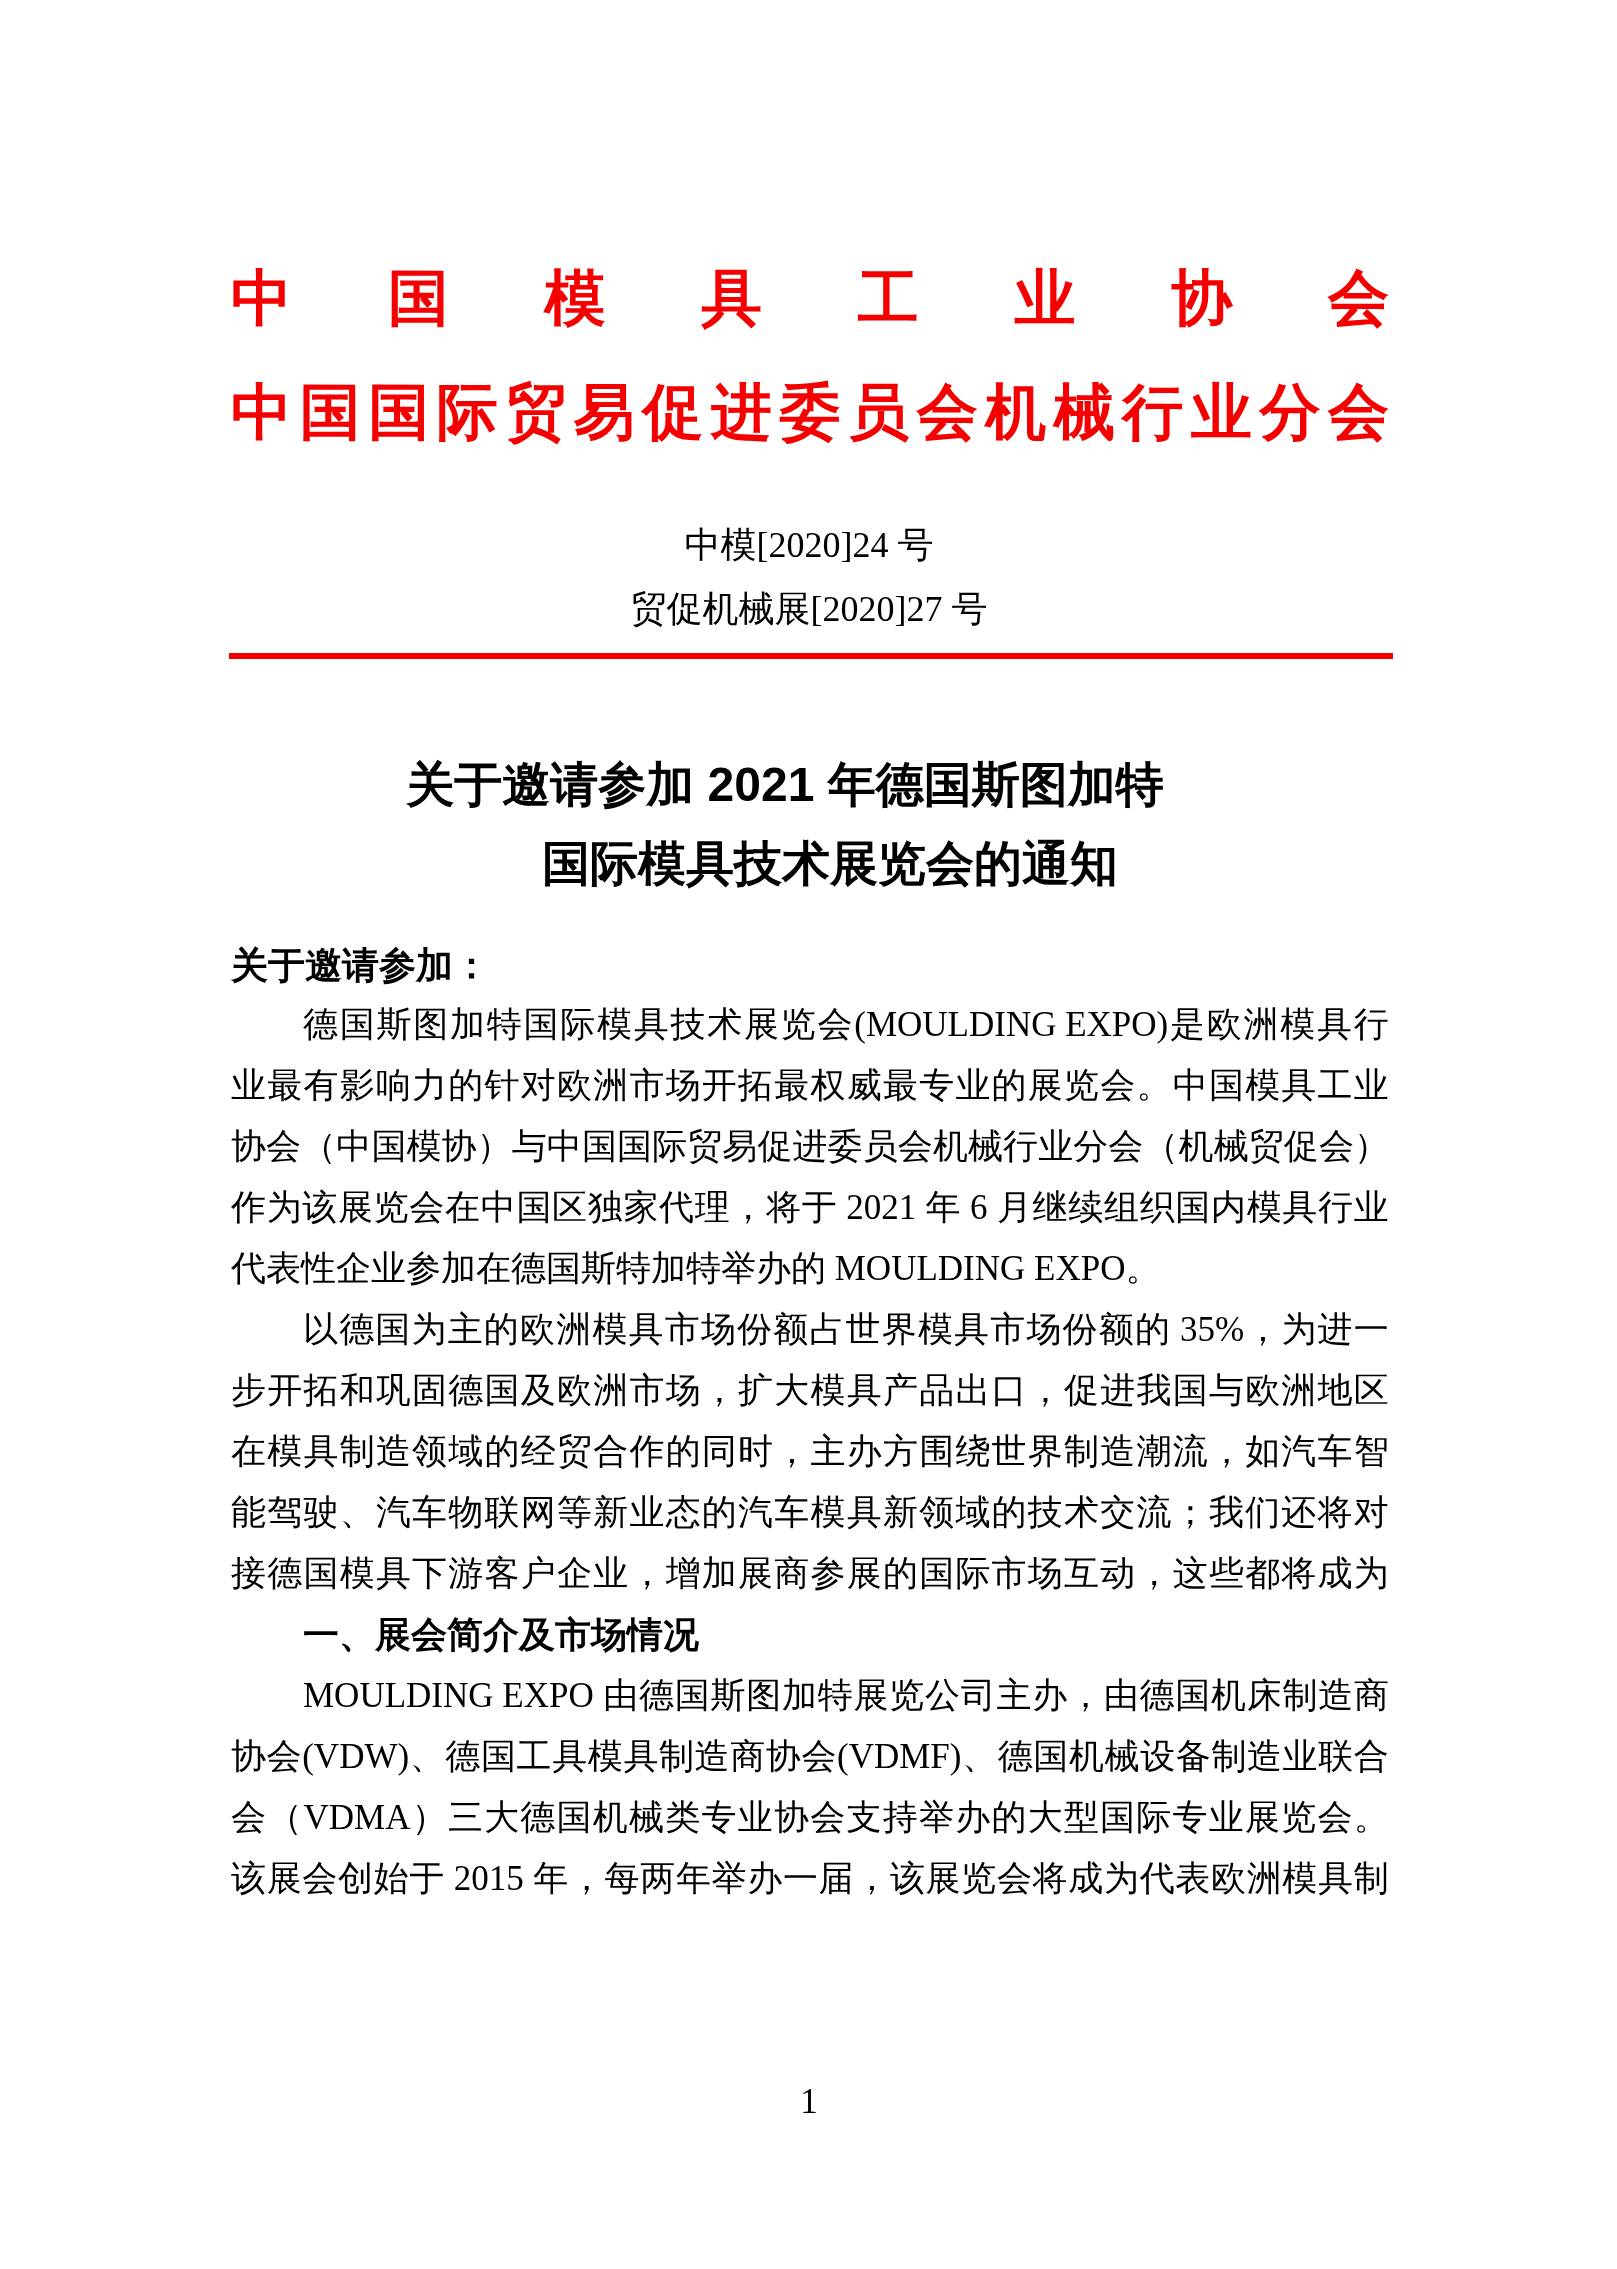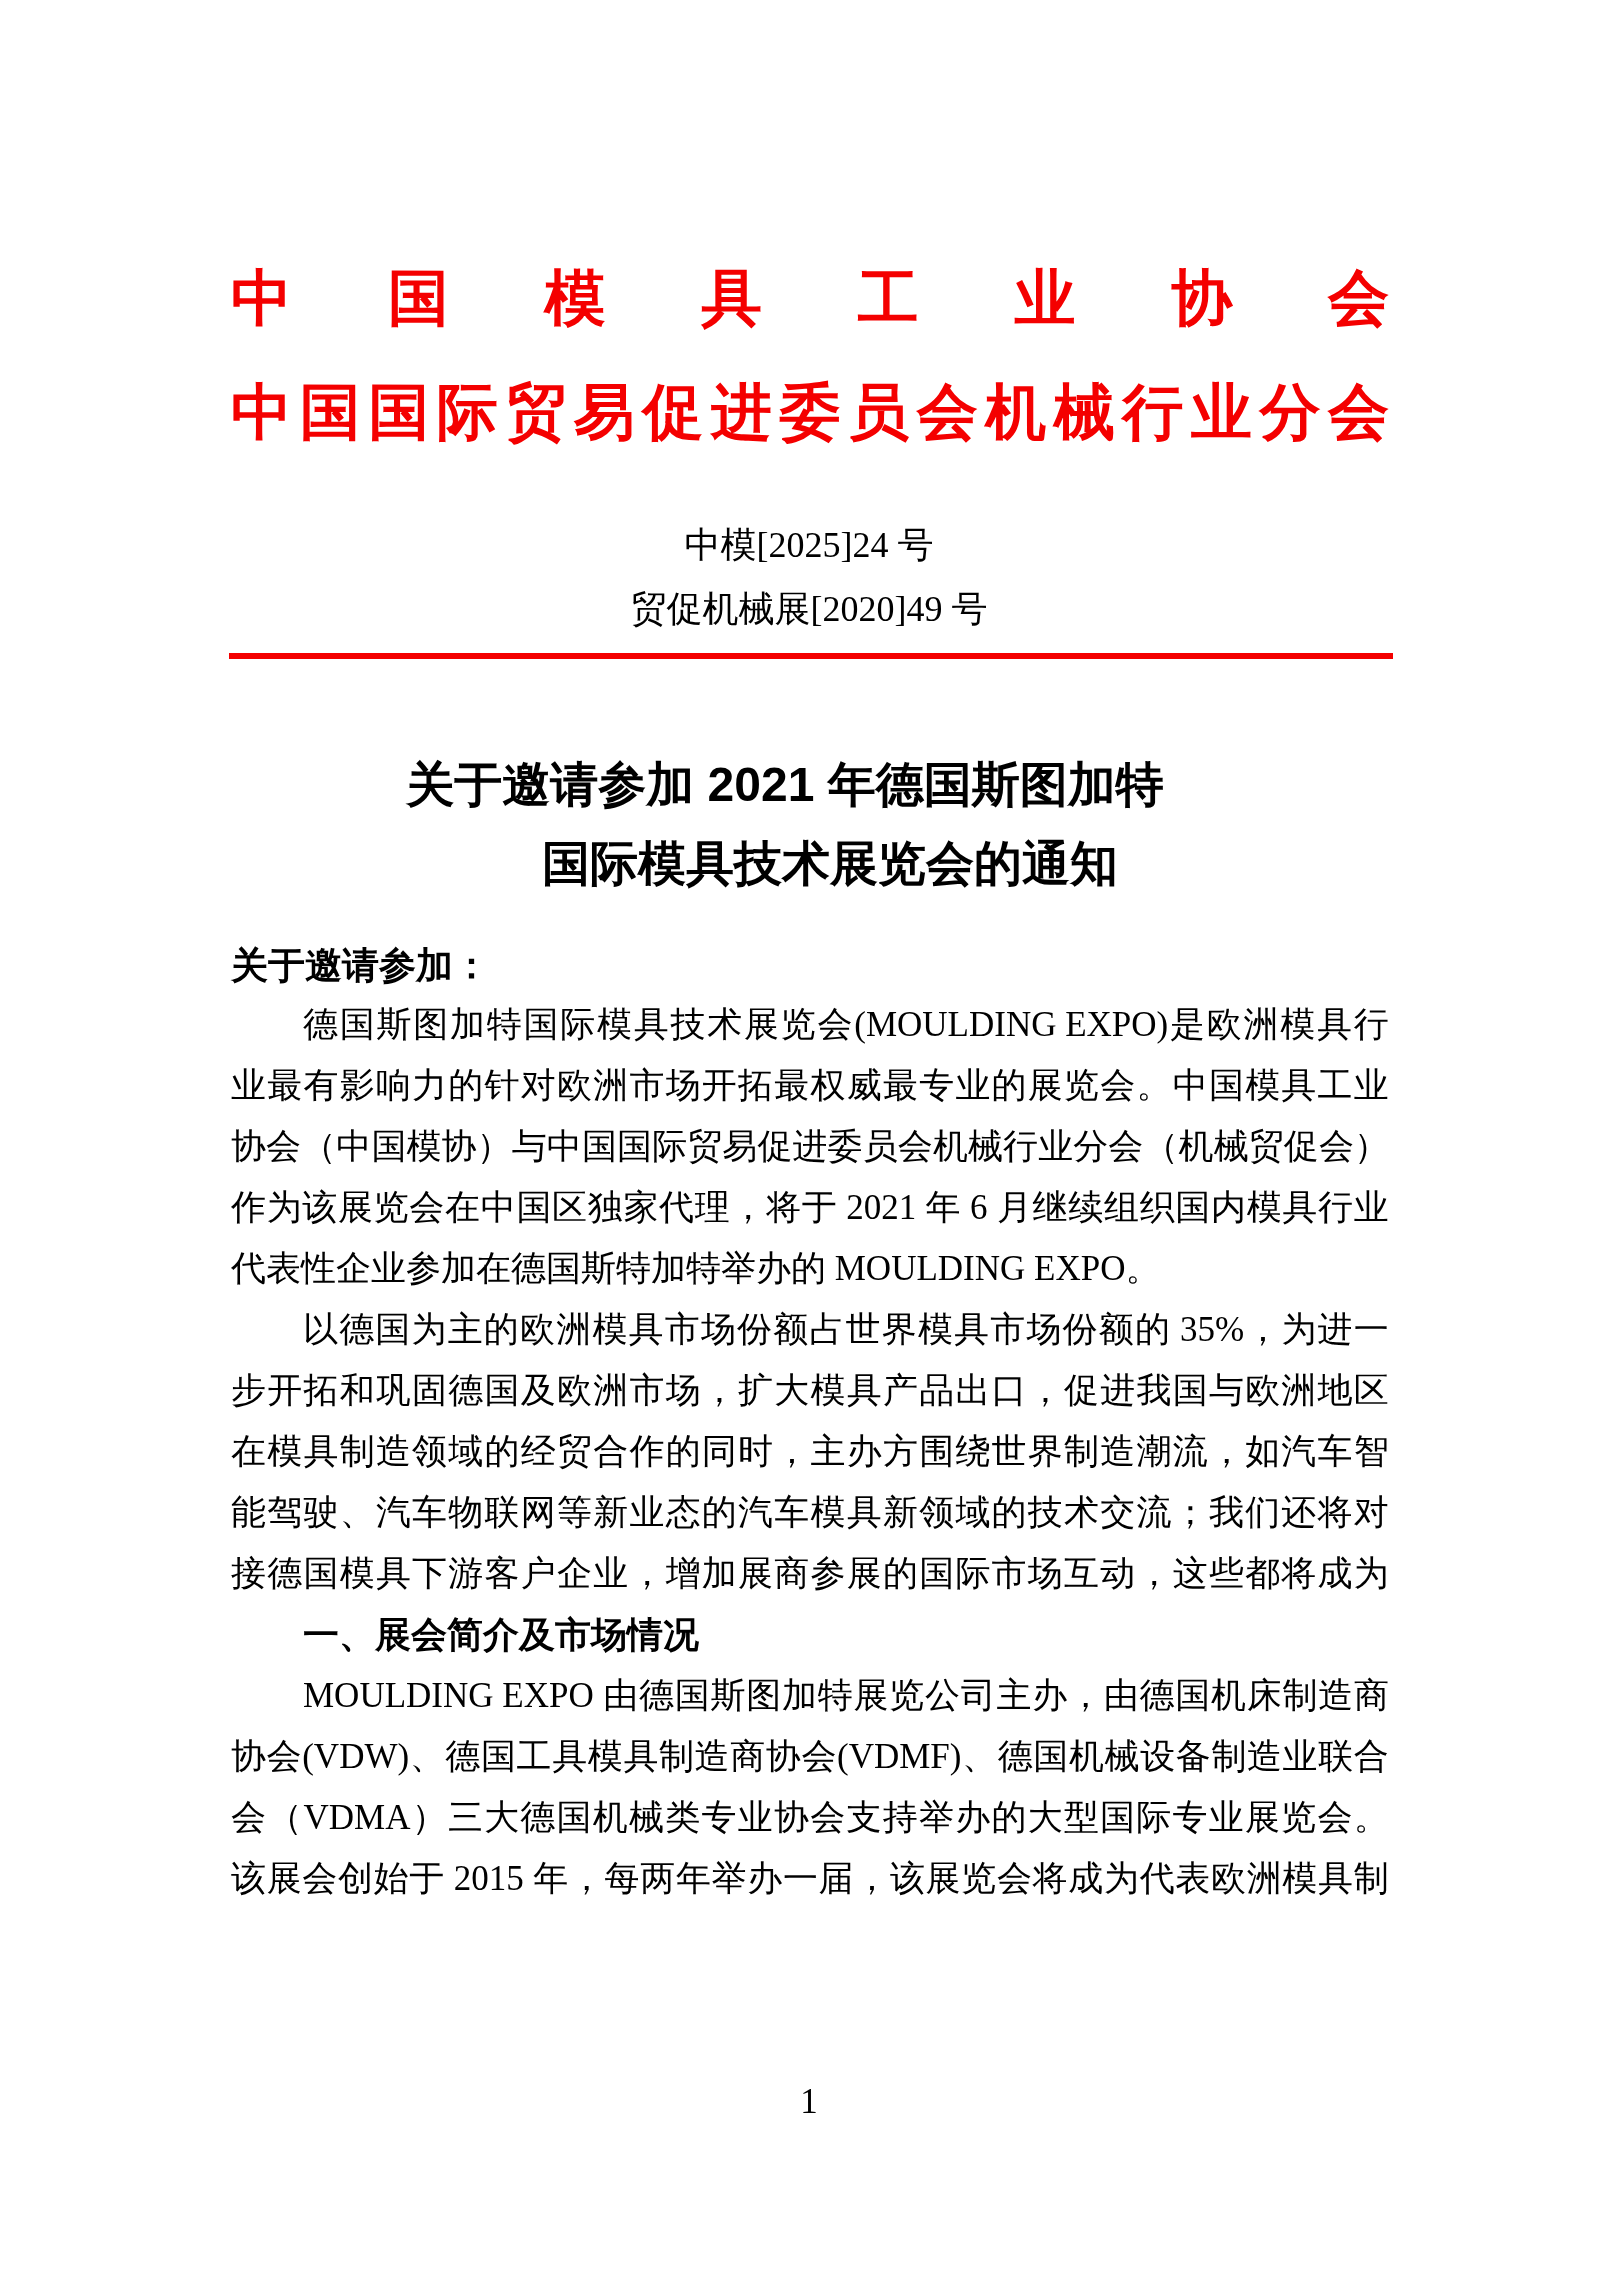--- a/index.html
+++ b/index.html
@@ -82,23 +82,23 @@
       <span>员</span>
       <span>会</span>
       <span>机</span>
       <span>械</span>
       <span>行</span>
       <span>业</span>
       <span>分</span>
       <span>会</span>
     </div>
 
-  <div class="docnum" id="doc1">中模[2025]24 号</div>
+  <div class="docnum" id="doc1">中模[2020]24 号</div>
 
-  <div class="docnum" id="doc2">贸促机械展[2020]49 号</div>
+  <div class="docnum" id="doc2">贸促机械展[2020]27 号</div>
 
   <div class="rule"></div>
 
   <div class="title-line" id="title1">关于邀请参加 2021 年德国斯图加特</div>
 
   <div class="title-line" id="title2">国际模具技术展览会的通知</div>
 
   <div class="salutation">关于邀请参加：</div>
 
   <div class="body">

